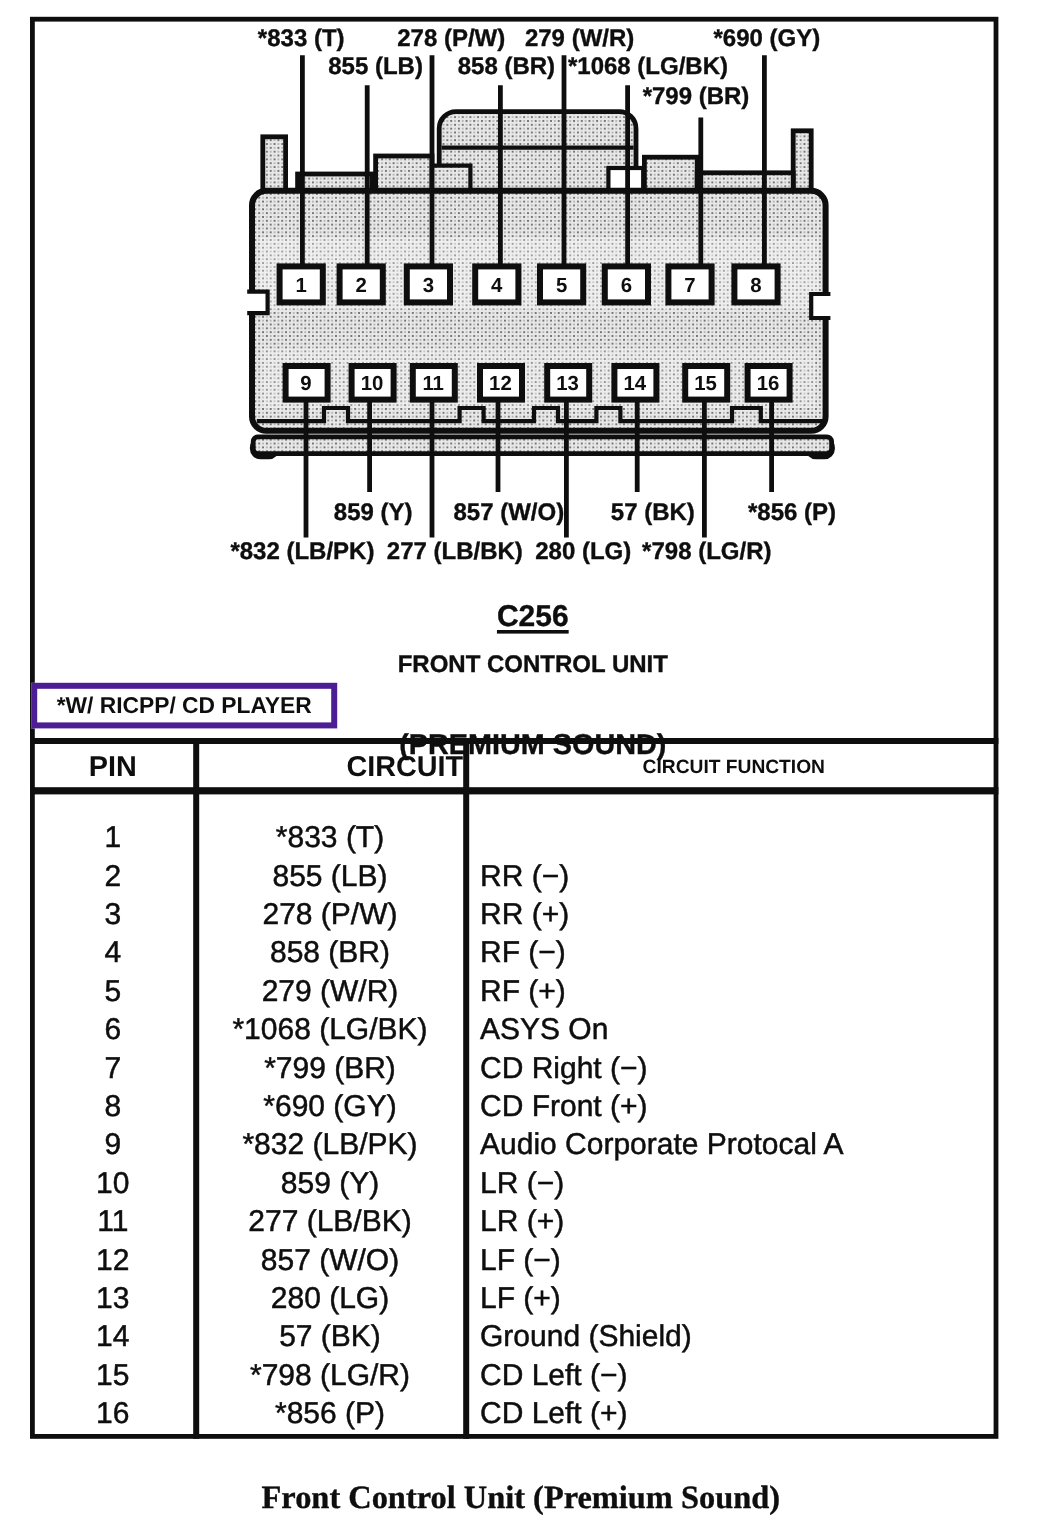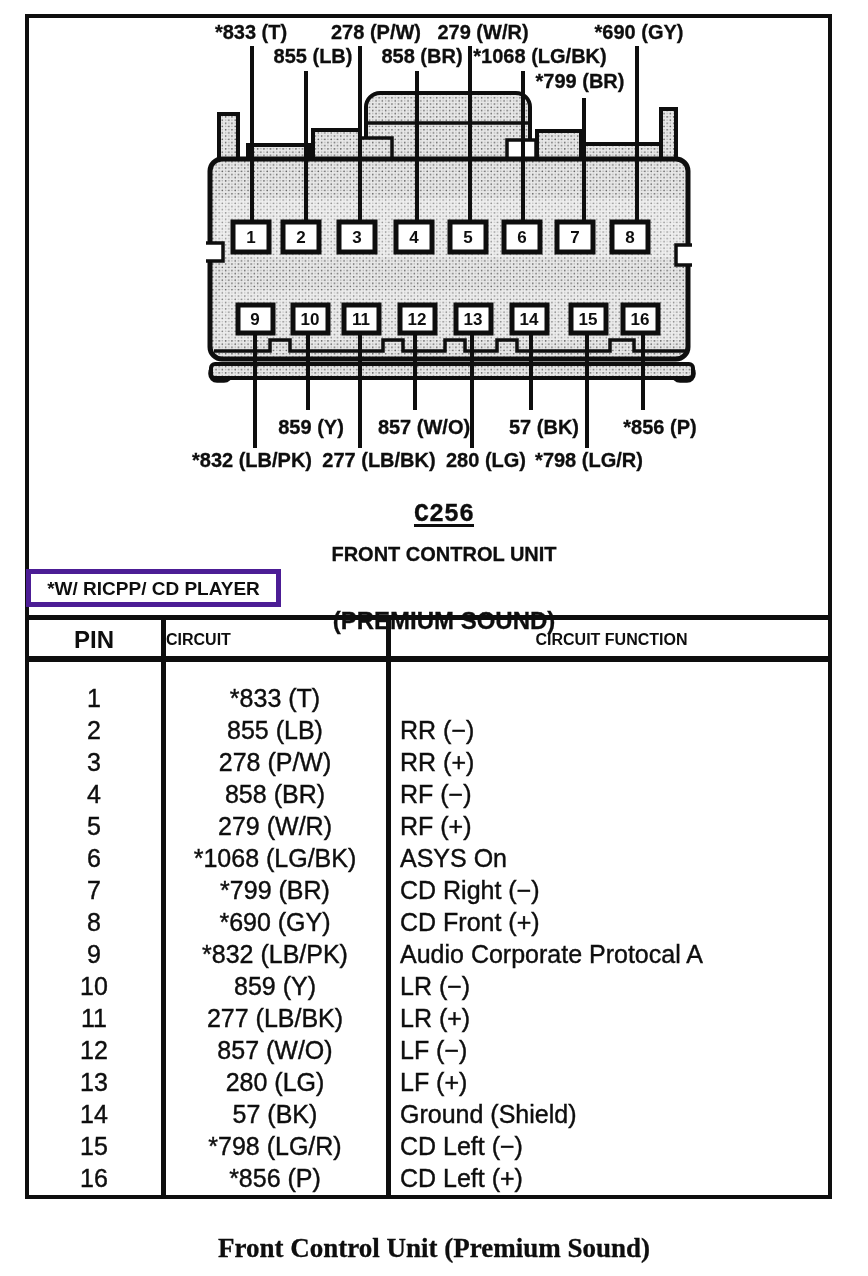--- a/index.html
+++ b/index.html
@@ -124,34 +124,34 @@
 
 <div class="lbl" style="left:311px;top:416px;">859 (Y)</div>
 <div class="lbl" style="left:424px;top:416px;">857 (W/O)</div>
 <div class="lbl" style="left:544px;top:416px;">57 (BK)</div>
 <div class="lbl" style="left:660px;top:416px;">*856 (P)</div>
 <div class="lbl" style="left:252px;top:449px;">*832 (LB/PK)</div>
 <div class="lbl" style="left:379px;top:449px;">277 (LB/BK)</div>
 <div class="lbl" style="left:486px;top:449px;">280 (LG)</div>
 <div class="lbl" style="left:589px;top:449px;">*798 (LG/R)</div>
 
-<div class="lbl" style="left:444px;top:500px;font-size:25px;text-decoration:underline;text-underline-offset:3px;text-decoration-thickness:2.5px;font-family:Liberation Mono, monospace;">C256</div>
+<div class="lbl" style="left:444px;top:500px;font-size:25px;text-decoration:underline;text-underline-offset:3px;text-decoration-thickness:2.5px;">C256</div>
 <div class="lbl" style="left:444px;top:543px;font-size:20px;">FRONT CONTROL UNIT</div>
 <div class="lbl" style="left:444px;top:568px;font-size:24px;margin-top:39px;">(PREMIUM SOUND)</div>
 
 <div class="abs" style="left:26px;top:569px;width:255px;height:38px;border:5px solid #4c1d95;box-sizing:border-box;background:#fff;
      font-weight:bold;font-size:19px;line-height:30px;text-align:center;">*W/ RICPP/ CD PLAYER</div>
 
 <div class="abs" style="left:25px;top:615px;width:807px;height:5px;background:#0e0e0e;"></div>
 <div class="abs" style="left:25px;top:656px;width:807px;height:6px;background:#0e0e0e;"></div>
 <div class="abs" style="left:161px;top:615px;width:5px;height:584px;background:#0e0e0e;"></div>
 <div class="abs" style="left:386px;top:615px;width:5px;height:584px;background:#0e0e0e;"></div>
 
 <div class="abs" style="left:27px;top:622px;width:134px;height:36px;line-height:36px;text-align:center;font-weight:bold;font-size:24px;">PIN</div>
-<div class="abs" style="left:166px;top:622px;width:220px;height:36px;line-height:36px;text-align:left;font-weight:bold;font-size:16px;">CIRCUIT</div>
+<div class="abs" style="left:166px;top:622px;width:220px;height:36px;line-height:36px;text-align:right;font-weight:bold;font-size:24px;">CIRCUIT</div>
 <div class="abs" style="left:391px;top:622px;width:441px;height:36px;line-height:36px;text-align:center;font-weight:bold;font-size:16px;">CIRCUIT FUNCTION</div>
 
 <div class="row" style="top:682px;">
     <span class="pincol">1</span>
     <span class="circol">*833 (T)</span>
   </div>
 <div class="row" style="top:714px;">
     <span class="pincol">2</span>
     <span class="circol">855 (LB)</span>
     <span class="funcol">RR (−)</span>

